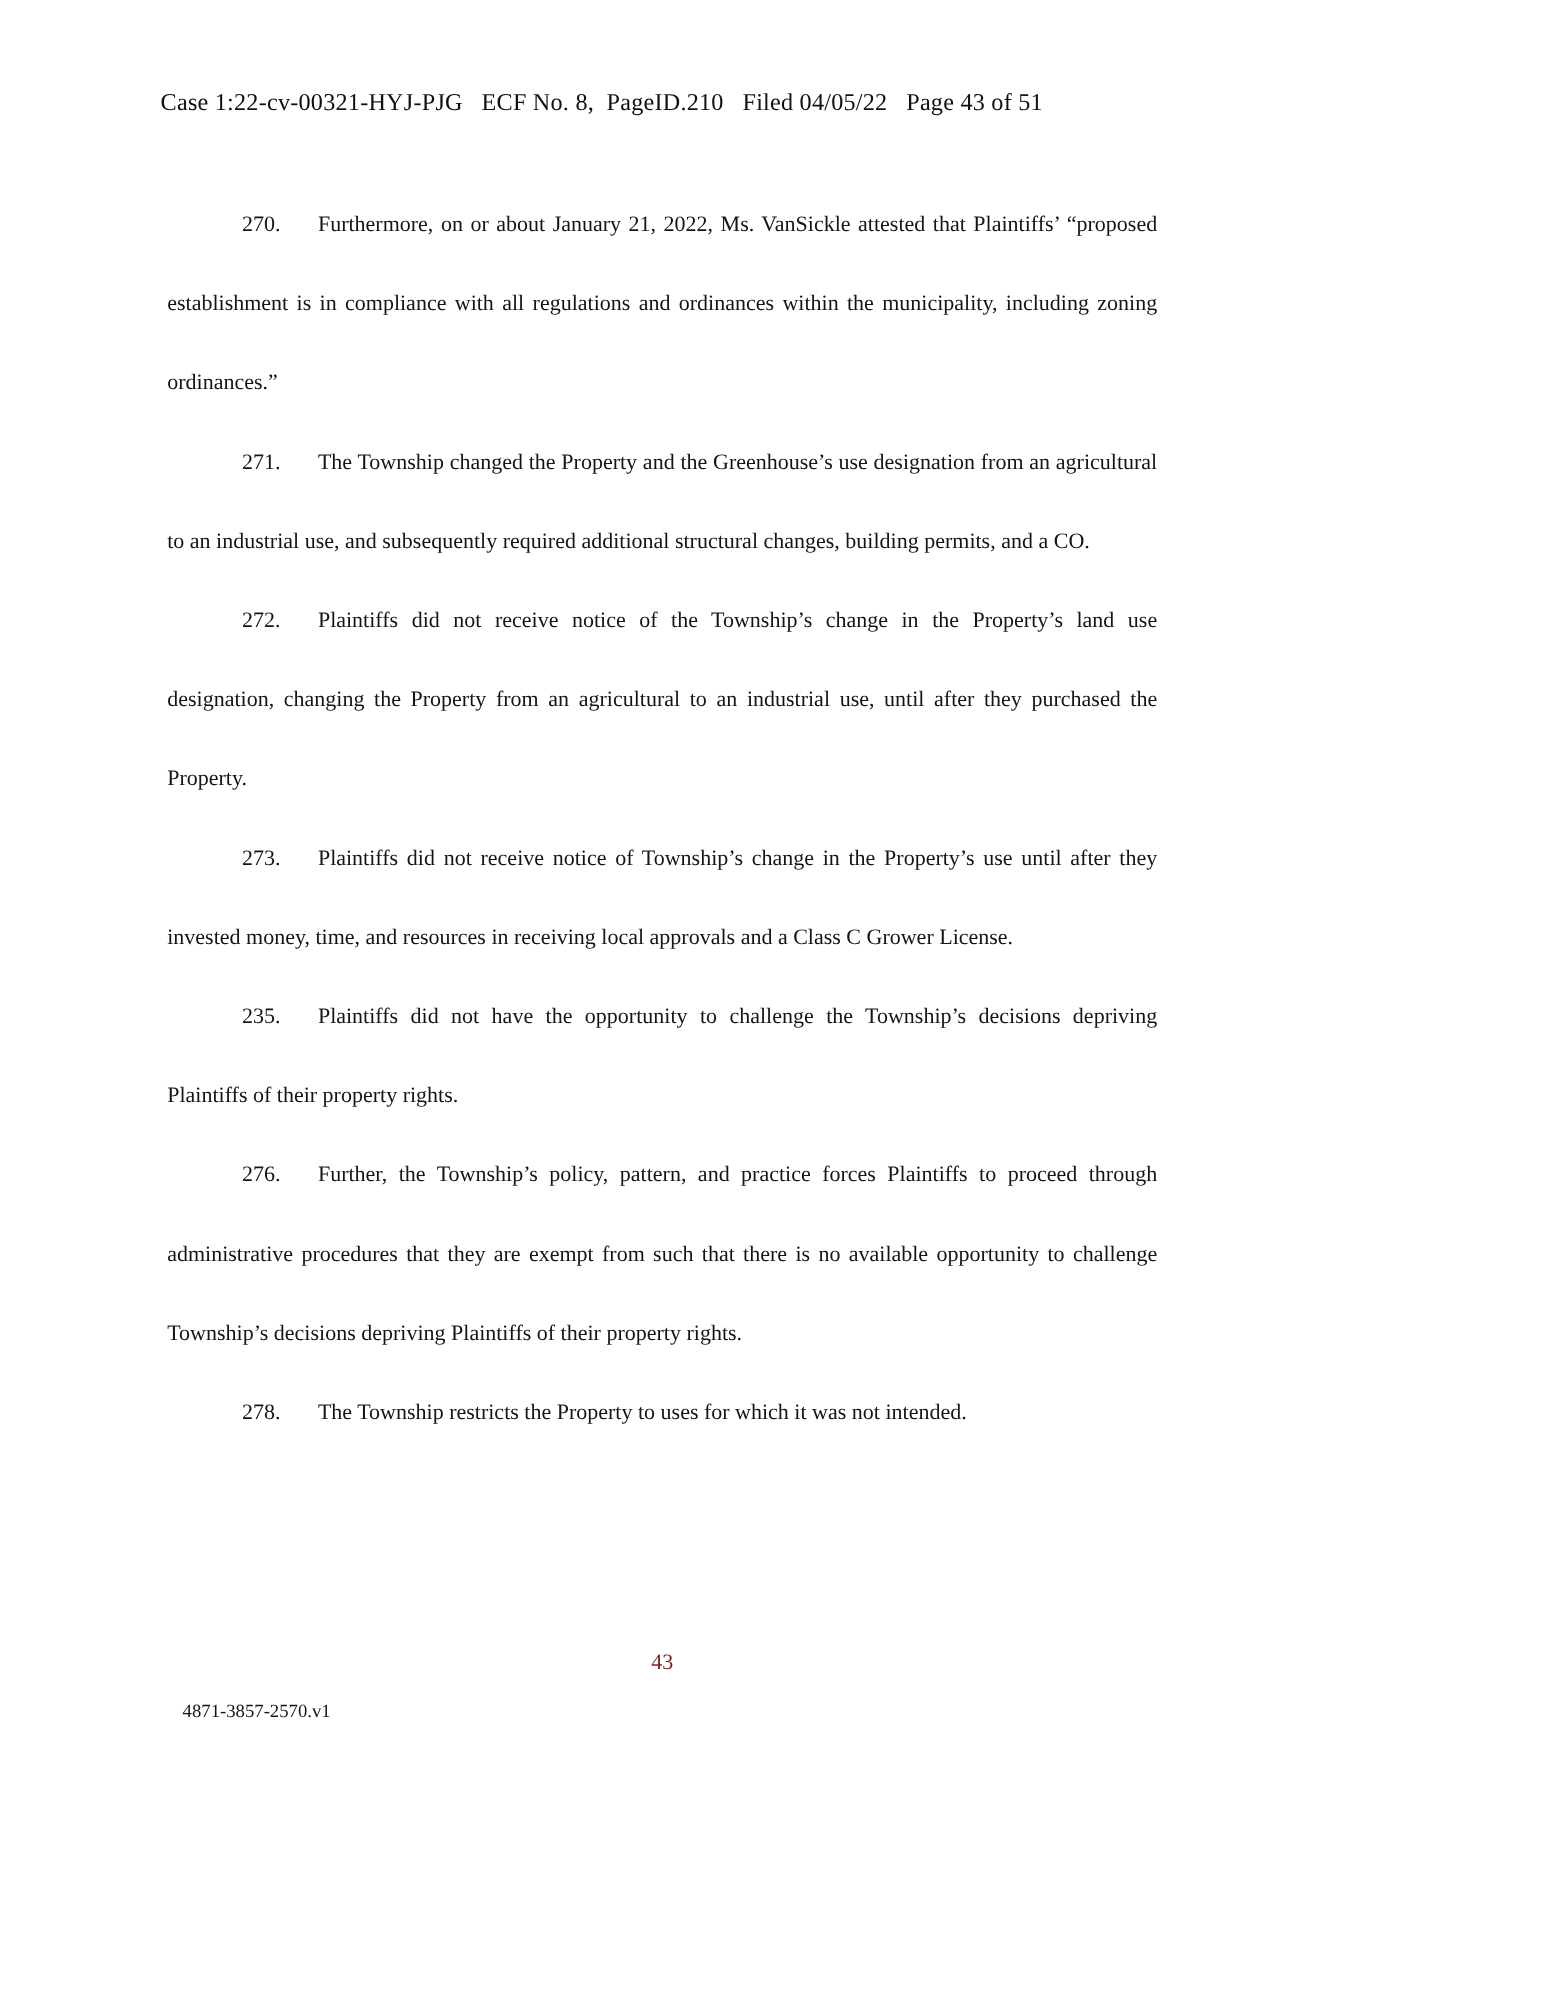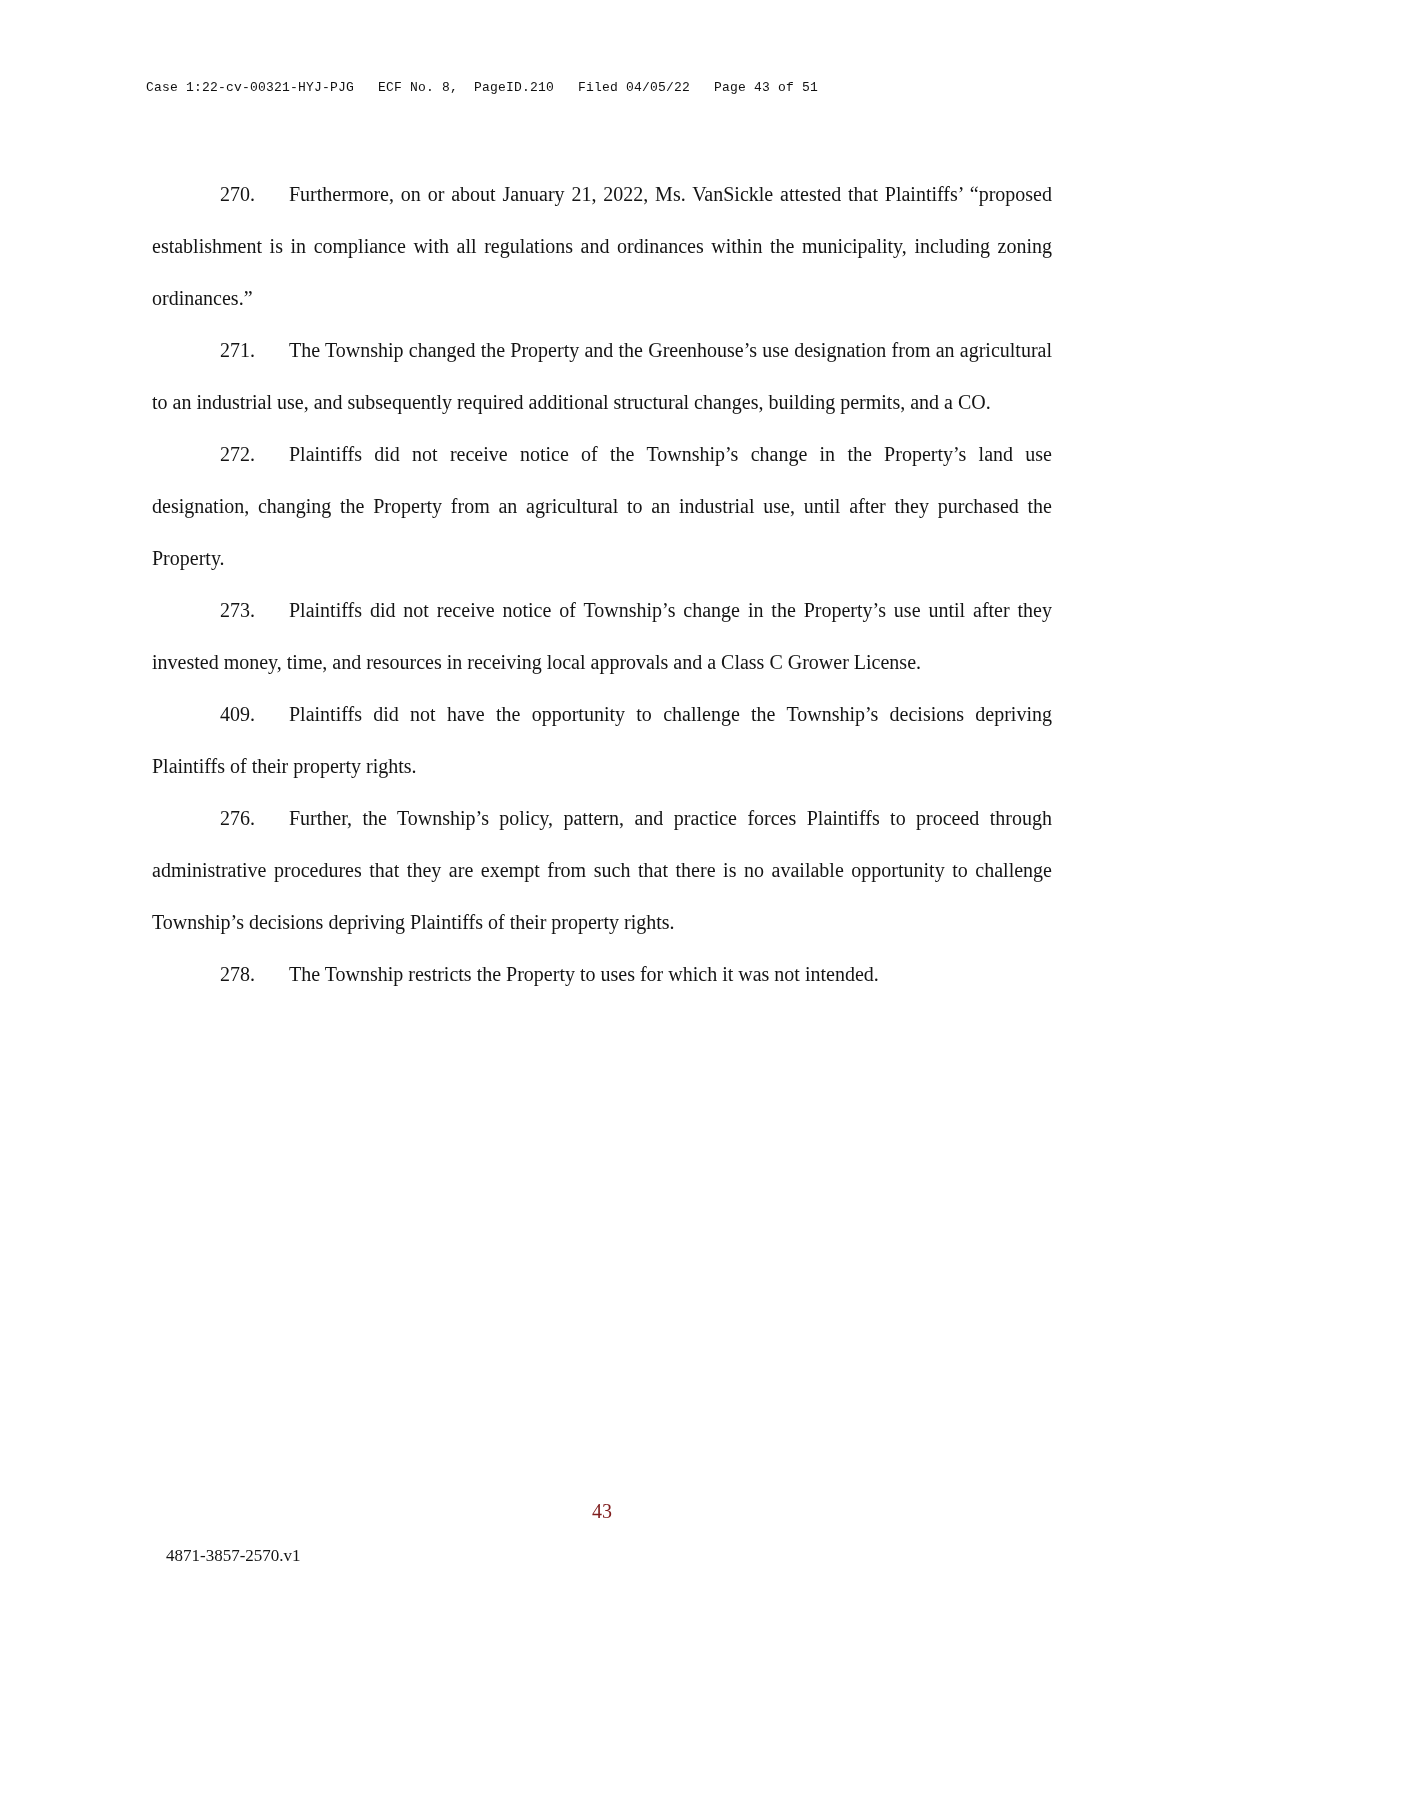--- a/index.html
+++ b/index.html
@@ -18,36 +18,36 @@
   .page {
     position: absolute;
     inset: 0;
     background: #ffffff;
   }
   .case-header {
     position: absolute;
     top: 80px;
     left: 146px;
     width: 1100px;
-    font-family: Liberation Mono, monospace;
-    font-size: 13px;
+    font-family: Liberation Serif, serif;
+    font-size: 22px;
     letter-spacing: 0.2px;
     white-space: pre;
     color: #101010;
   }
   .content {
     position: absolute;
     top: 168px;
     left: 152px;
     width: 900px;
   }
   p.para {
     margin: 0;
     font-size: 20px;
-    line-height: 52px;
+    line-height: 72px;
     text-align: justify;
     text-indent: 68px;
     color: #141414;
   }
   .pnum {
     margin-right: 34px;
   }
   .footer-page {
     position: absolute;
     top: 1500px;
@@ -75,21 +75,21 @@
   <div class="content">
 
     <p class="para"><span class="pnum">270.</span><span>Furthermore, on or about January 21, 2022, Ms. VanSickle attested that Plaintiffs’ “proposed establishment is in compliance with all regulations and ordinances within the municipality, including zoning ordinances.”</span></p>
 
     <p class="para"><span class="pnum">271.</span><span>The Township changed the Property and the Greenhouse’s use designation from an agricultural to an industrial use, and subsequently required additional structural changes, building permits, and a CO.</span></p>
 
     <p class="para"><span class="pnum">272.</span><span>Plaintiffs did not receive notice of the Township’s change in the Property’s land use designation, changing the Property from an agricultural to an industrial use, until after they purchased the Property.</span></p>
 
     <p class="para"><span class="pnum">273.</span><span>Plaintiffs did not receive notice of Township’s change in the Property’s use until after they invested money, time, and resources in receiving local approvals and a Class C Grower License.</span></p>
 
-    <p class="para"><span class="pnum">409.</span><span>Plaintiffs did not have the opportunity to challenge the Township’s decisions depriving Plaintiffs of their property rights.</span></p>
+    <p class="para"><span class="pnum">235.</span><span>Plaintiffs did not have the opportunity to challenge the Township’s decisions depriving Plaintiffs of their property rights.</span></p>
 
 
     <p class="para"><span class="pnum">276.</span><span>Further, the Township’s policy, pattern, and practice forces Plaintiffs to proceed through administrative procedures that they are exempt from such that there is no available opportunity to challenge Township’s decisions depriving Plaintiffs of their property rights.</span></p>
 
 
     <p class="para"><span class="pnum">278.</span><span>The Township restricts the Property to uses for which it was not intended.</span></p>
 
   </div>
 
   <div class="footer-page">43</div>

